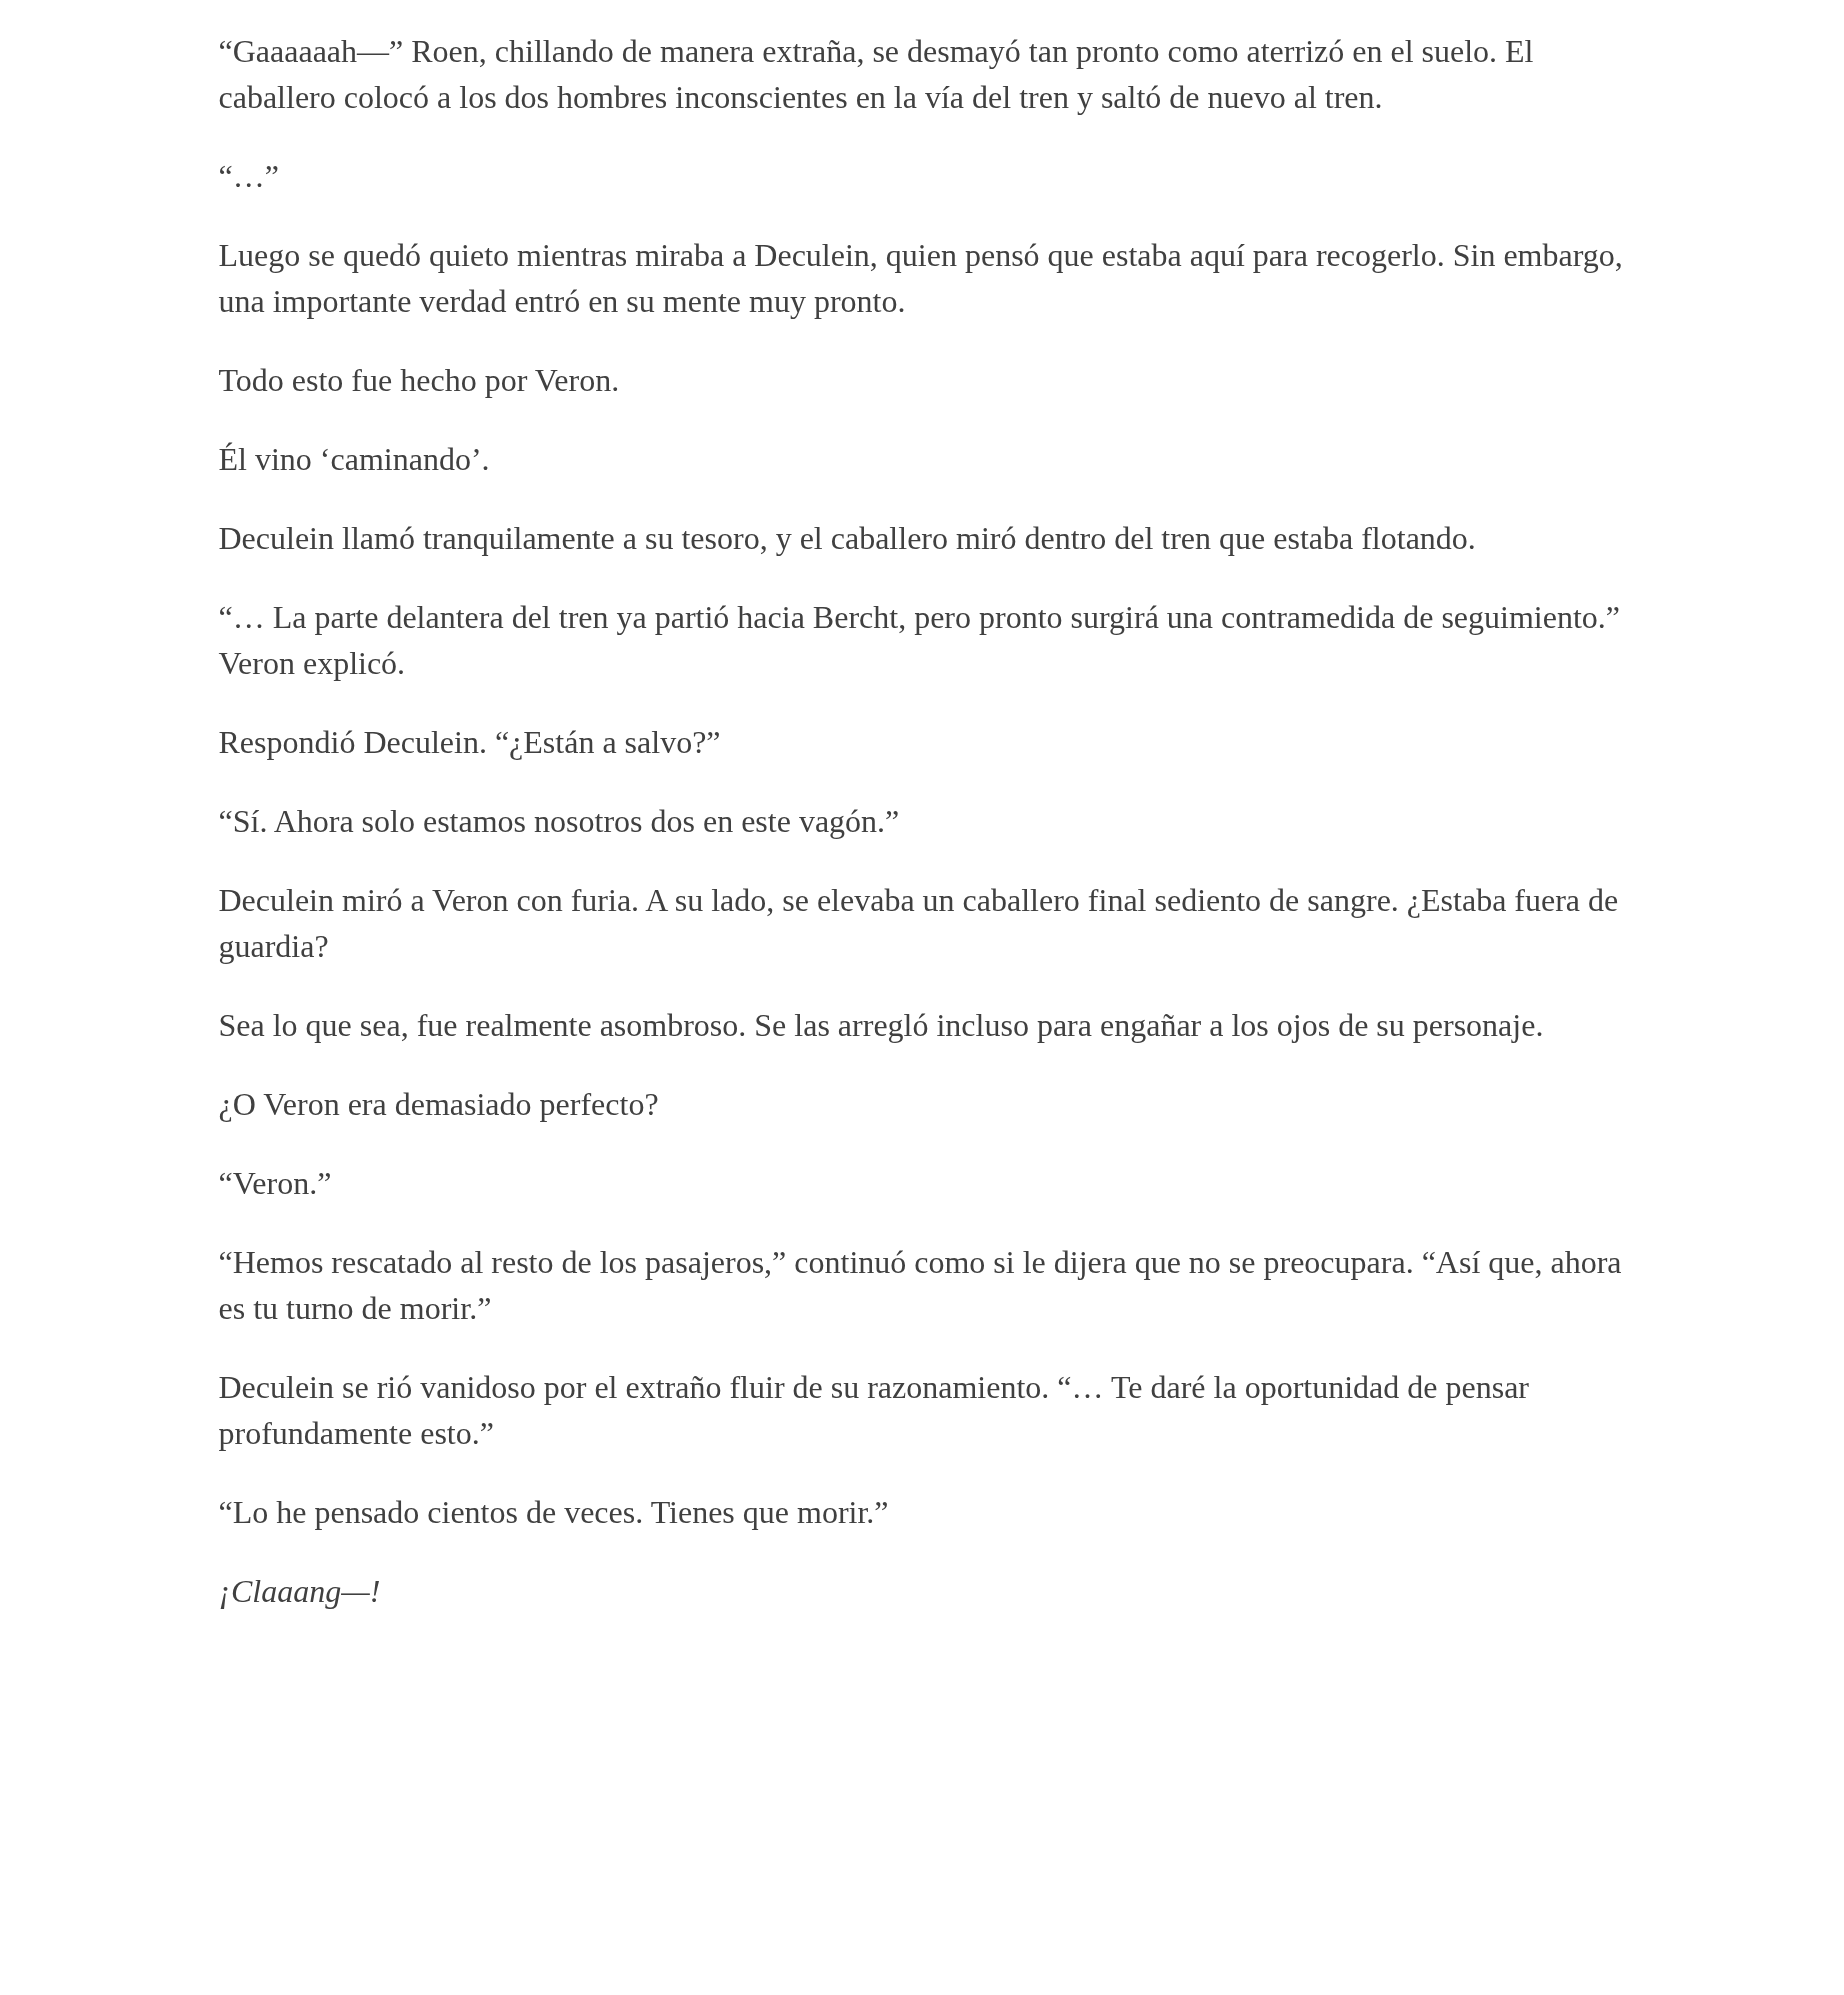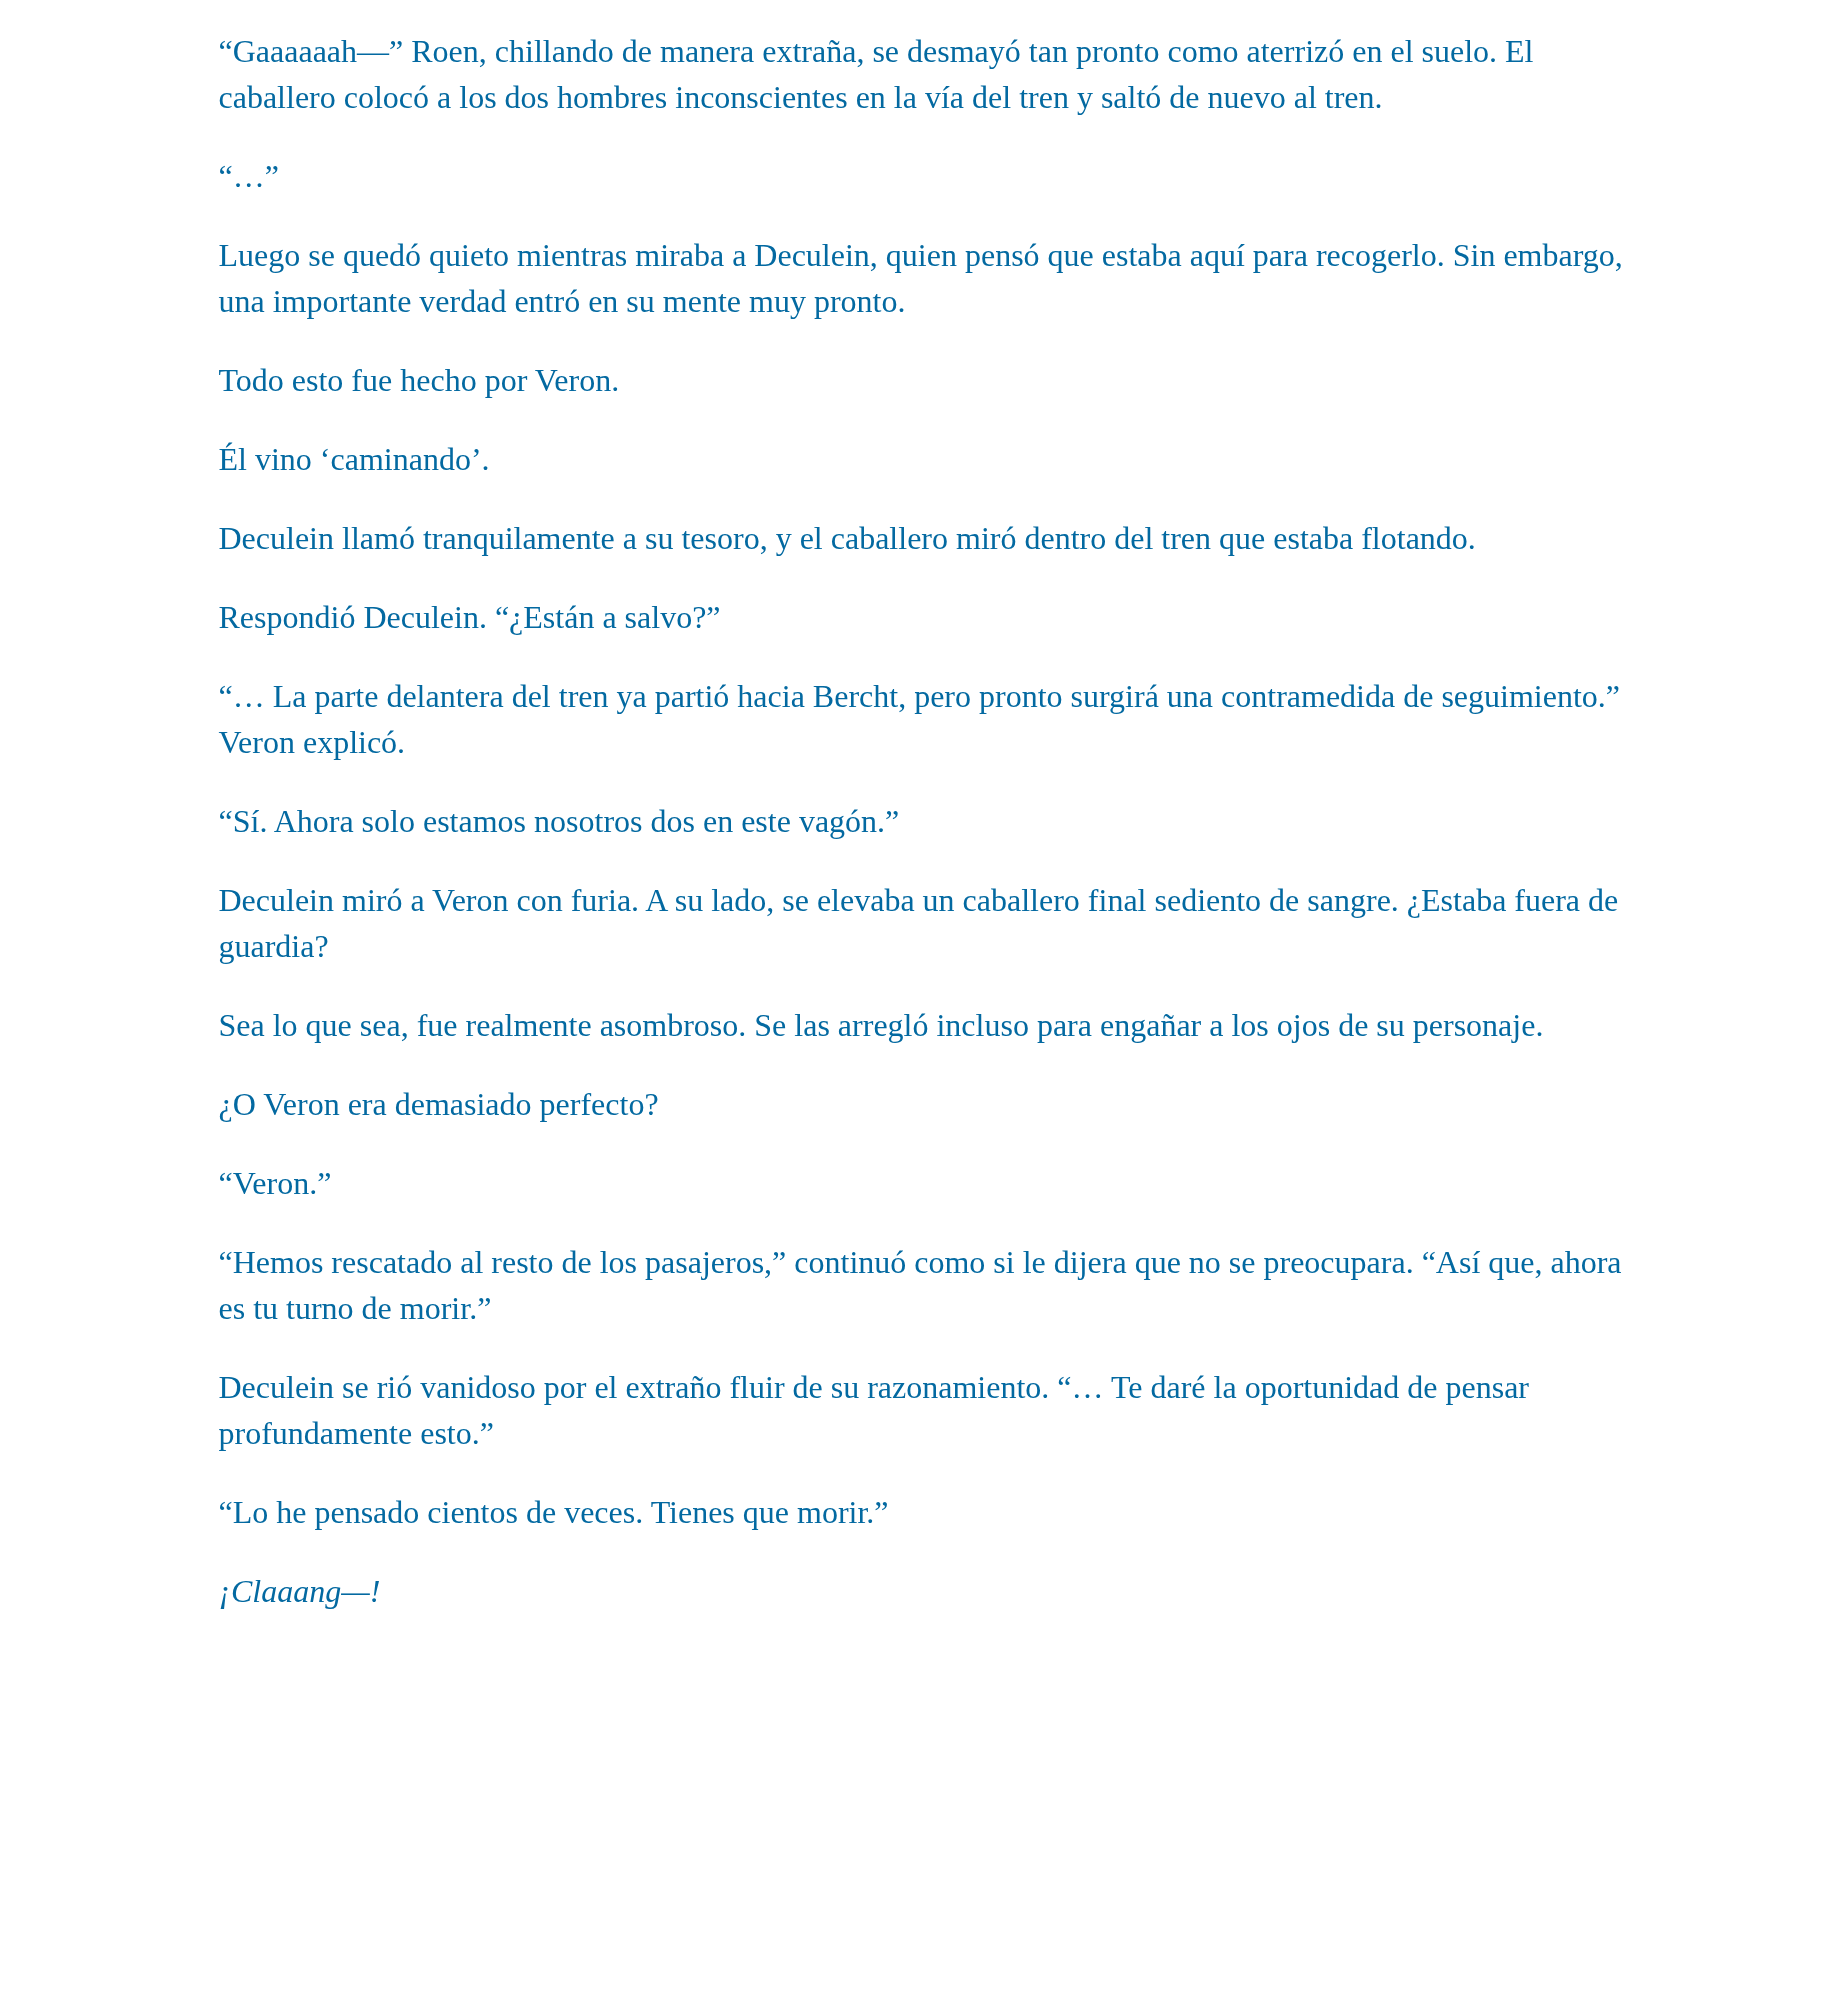--- a/index.html
+++ b/index.html
@@ -17,41 +17,41 @@
     box-sizing: border-box;
     width: 1407px;
     margin: 0 auto;
     padding-top: 28px;
   }
   .page p {
     font-family: "Liberation Serif", "DejaVu Serif", serif;
     font-size: 32px;
     line-height: 46px;
     font-weight: 400;
-    color: #0369a1;
+    color: #404040;
     margin: 0 0 33px 0;
     text-align: left;
     letter-spacing: 0;
   }
   .page p.italic {
     font-style: italic;
   }
 </style>
 </head>
 <body>
 
 <main class="page">
   <p>“Gaaaaaah—” Roen, chillando de manera extraña, se desmayó tan pronto como aterrizó en el suelo. El caballero colocó a los dos hombres inconscientes en la vía del tren y saltó de nuevo al tren.</p>
   <p>“…”</p>
   <p>Luego se quedó quieto mientras miraba a Deculein, quien pensó que estaba aquí para recogerlo. Sin embargo, una importante verdad entró en su mente muy pronto.</p>
   <p>Todo esto fue hecho por Veron.</p>
   <p>Él vino ‘caminando’.</p>
   <p>Deculein llamó tranquilamente a su tesoro, y el caballero miró dentro del tren que estaba flotando.</p>
+  <p>“… La parte delantera del tren ya partió hacia Bercht, pero pronto surgirá una contramedida de seguimiento.” Veron explicó.</p>
   <p>Respondió Deculein. “¿Están a salvo?”</p>
-  <p>“… La parte delantera del tren ya partió hacia Bercht, pero pronto surgirá una contramedida de seguimiento.” Veron explicó.</p>
   <p>“Sí. Ahora solo estamos nosotros dos en este vagón.”</p>
   <p>Deculein miró a Veron con furia. A su lado, se elevaba un caballero final sediento de sangre. ¿Estaba fuera de guardia?</p>
   <p>Sea lo que sea, fue realmente asombroso. Se las arregló incluso para engañar a los ojos de su personaje.</p>
   <p>¿O Veron era demasiado perfecto?</p>
   <p>“Veron.”</p>
   <p>“Hemos rescatado al resto de los pasajeros,” continuó como si le dijera que no se preocupara. “Así que, ahora es tu turno de morir.”</p>
   <p>Deculein se rió vanidoso por el extraño fluir de su razonamiento. “… Te daré la oportunidad de pensar profundamente esto.”</p>
   <p>“Lo he pensado cientos de veces. Tienes que morir.”</p>
   <p class="italic">¡Claaang—!</p>
 </main>

